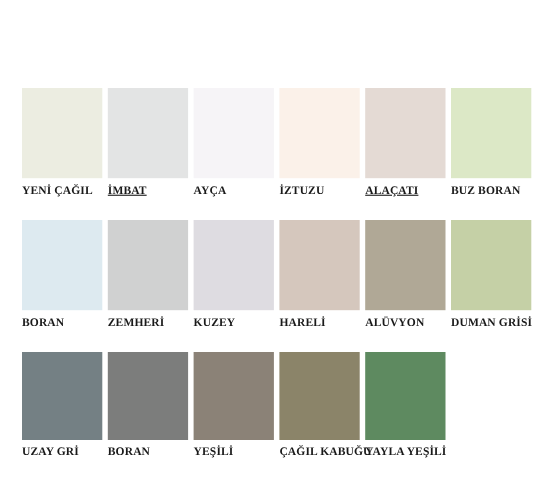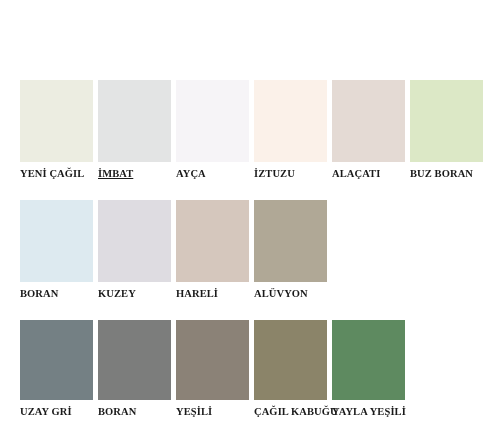--- a/index.html
+++ b/index.html
@@ -85,44 +85,52 @@
       <div class="swatch-cell">
         <span class="swatch-chip" style="background-color: rgb(246, 244, 247);"></span>
         <span class="swatch-label" style="color: rgb(26, 26, 26);">AYÇA</span>
       </div>
       <div class="swatch-cell">
         <span class="swatch-chip" style="background-color: rgb(251, 241, 233);"></span>
         <span class="swatch-label" style="color: rgb(26, 26, 26);">İZTUZU</span>
       </div>
       <div class="swatch-cell">
         <span class="swatch-chip" style="background-color: rgb(228, 218, 212);"></span>
-        <span class="swatch-label" style="color: rgb(26, 26, 26);">ALAÇATI</span>
+        <span class="swatch-label" style="color: rgb(26, 26, 26); text-decoration: underline;">ALAÇATI</span>
       </div>
       <div class="swatch-cell">
         <span class="swatch-chip" style="background-color: rgb(220, 232, 198);"></span>
         <span class="swatch-label" style="color: rgb(26, 26, 26);">BUZ BORAN</span>
       </div>
     </div>
 
     <div class="palette-row row-2">
       <div class="swatch-cell">
         <span class="swatch-chip" style="background-color: rgb(221, 234, 240);"></span>
         <span class="swatch-label" style="color: rgb(26, 26, 26);">BORAN</span>
       </div>
       <div class="swatch-cell">
+        <span class="swatch-chip" style="background-color: rgb(208, 209, 209);"></span>
+        <span class="swatch-label" style="color: rgb(26, 26, 26);">ZEMHERİ</span>
+      </div>
+      <div class="swatch-cell">
         <span class="swatch-chip" style="background-color: rgb(222, 220, 225);"></span>
         <span class="swatch-label" style="color: rgb(26, 26, 26);">KUZEY</span>
       </div>
       <div class="swatch-cell">
         <span class="swatch-chip" style="background-color: rgb(213, 199, 189);"></span>
         <span class="swatch-label" style="color: rgb(26, 26, 26);">HARELİ</span>
       </div>
       <div class="swatch-cell">
         <span class="swatch-chip" style="background-color: rgb(176, 168, 150);"></span>
         <span class="swatch-label" style="color: rgb(26, 26, 26);">ALÜVYON</span>
+      </div>
+      <div class="swatch-cell">
+        <span class="swatch-chip" style="background-color: rgb(197, 208, 166);"></span>
+        <span class="swatch-label" style="color: rgb(26, 26, 26);">DUMAN GRİSİ</span>
       </div>
     </div>
 
     <div class="palette-row row-3">
       <div class="swatch-cell">
         <span class="swatch-chip" style="background-color: rgb(116, 128, 132);"></span>
         <span class="swatch-label" style="color: rgb(26, 26, 26);">UZAY GRİ</span>
       </div>
       <div class="swatch-cell">
         <span class="swatch-chip" style="background-color: rgb(124, 125, 124);"></span>

